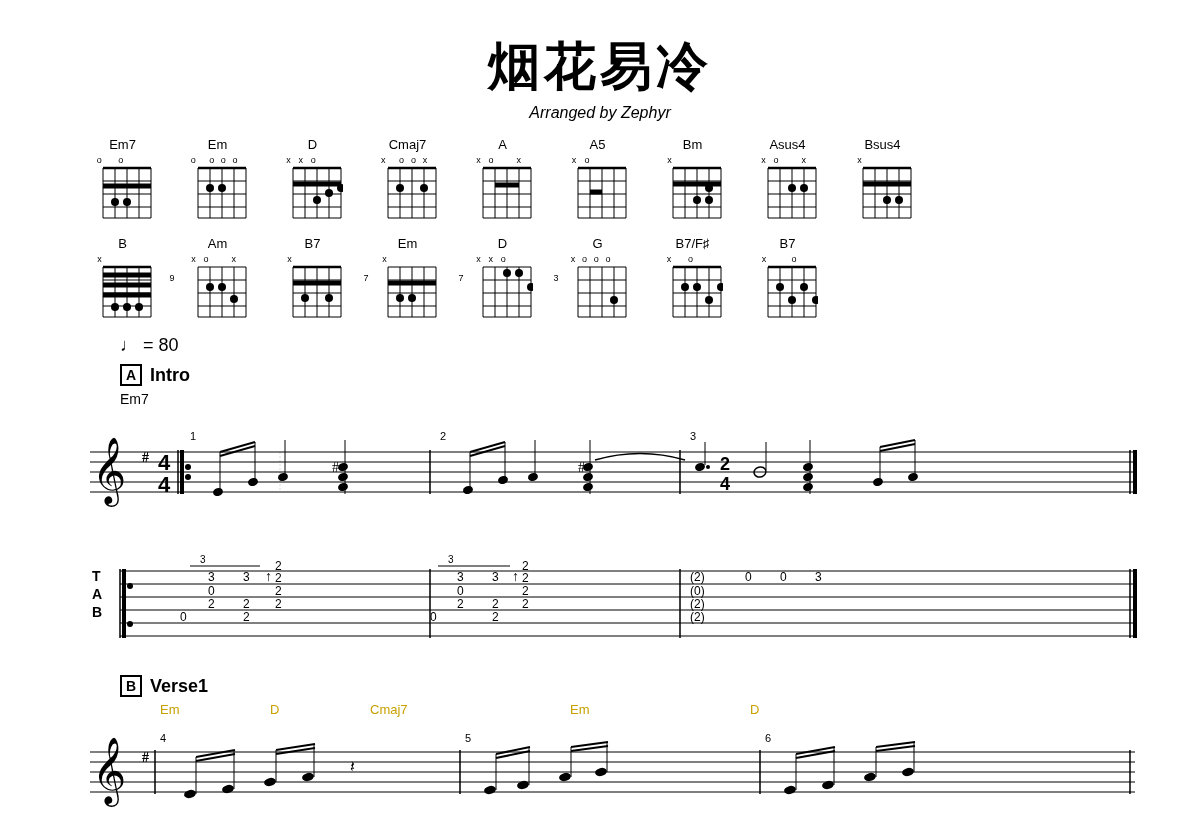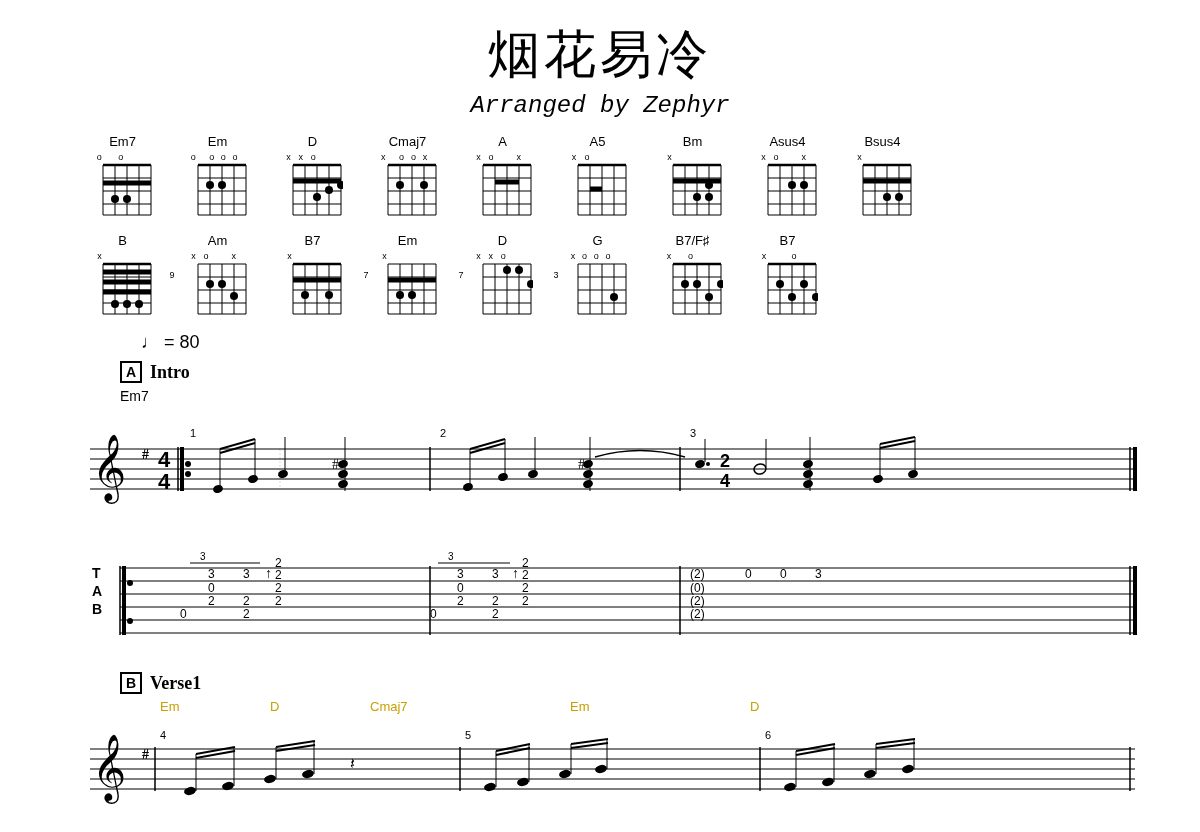--- a/index.html
+++ b/index.html
@@ -17,27 +17,28 @@
       padding: 20px 60px;
     }
 
     
     .title-section {
       text-align: center;
       margin-bottom: 10px;
     }
     .main-title {
       font-size: 52px;
-      font-weight: normal;
+      font-weight: bold;
       font-family: 'SimSun', serif;
       letter-spacing: 4px;
+      margin-top: 12px;
     }
     .subtitle {
-      font-size: 24px;
-      font-family: Liberation Mono, monospace;
+      font-size: 16px;
+      font-family: Liberation Sans, sans-serif;
       font-style: italic;
       margin-top: 2px;
     }
 
     
     .chord-diagrams {
       display: flex;
       flex-wrap: wrap;
       justify-content: flex-start;
       gap: 10px;
@@ -75,21 +76,21 @@
       height: 55px;
     }
 
     .chord-grid svg {
       width: 60px;
       height: 55px;
     }
 
     
     .tempo-section {
-      margin: 15px 0 8px 81px;
+      margin: 15px 0 8px 60px;
       font-size: 18px;
       font-family: Arial, sans-serif;
       display: flex;
       align-items: center;
       gap: 5px;
     }
 
     .section-label {
       display: flex;
       align-items: center;
@@ -104,21 +105,21 @@
       display: flex;
       align-items: center;
       justify-content: center;
       font-size: 14px;
       font-weight: bold;
       font-family: Arial, sans-serif;
     }
 
     .section-title {
       font-size: 18px;
-      font-family: Liberation Serif, serif;
+      font-family: Liberation Sans, sans-serif;
       font-weight: bold;
     }
 
     .chord-above {
       font-family: Arial, sans-serif;
       font-size: 14px;
       margin: 5px 0 2px 60px;
     }
 
     .let-ring {

